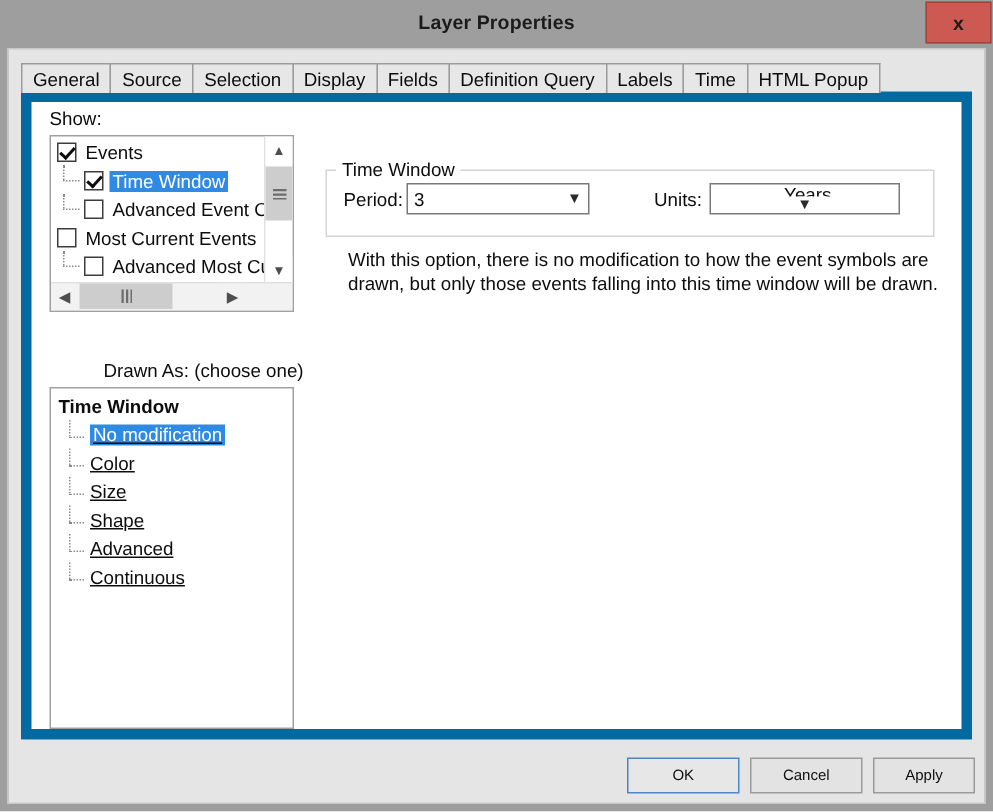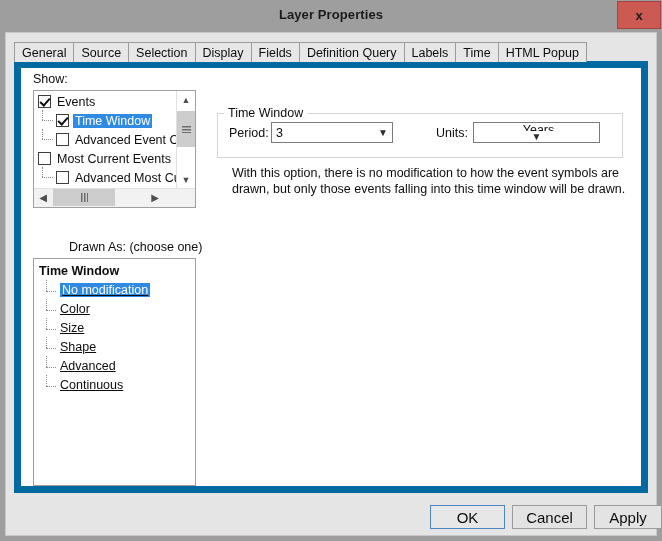--- a/index.html
+++ b/index.html
@@ -404,27 +404,26 @@
   }
 
   
   .btn {
     position: absolute;
     height: 24px;
     background: #e3e3e3;
     border: 1px solid #9b9b9b;
     box-sizing: border-box;
     font-family: "Liberation Sans", sans-serif;
-    font-size: 15px;
-    color: #0d0d0d;
-    display: flex;
-    align-items: center;
-    justify-content: center;
-    cursor: pointer;
-    margin-left: 12px;
+    font-size: 10px;
+    color: #0d0d0d;
+    display: flex;
+    align-items: center;
+    justify-content: center;
+    cursor: pointer;
   }
   .btn.default {
     border: 1px solid #4f86c6;
     background: #e7e7e7;
   }
 </style>
 </head>
 <body>
 
 <div class="window">

